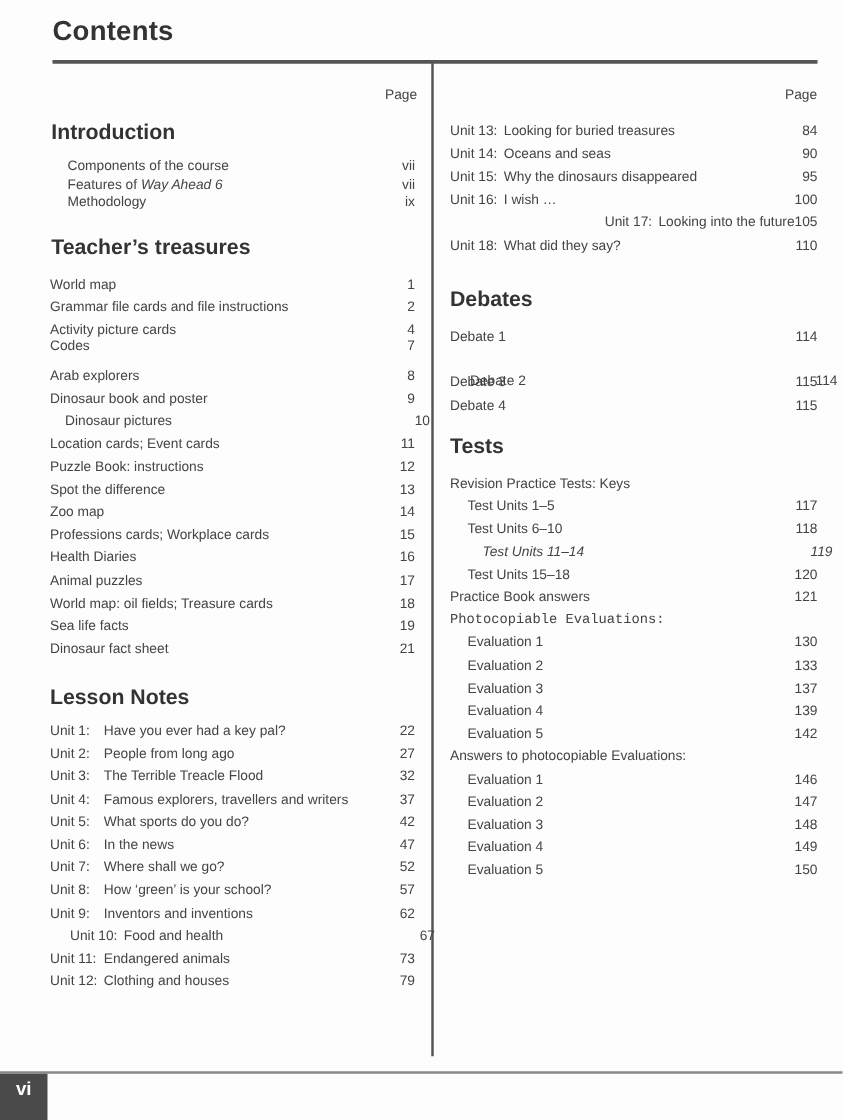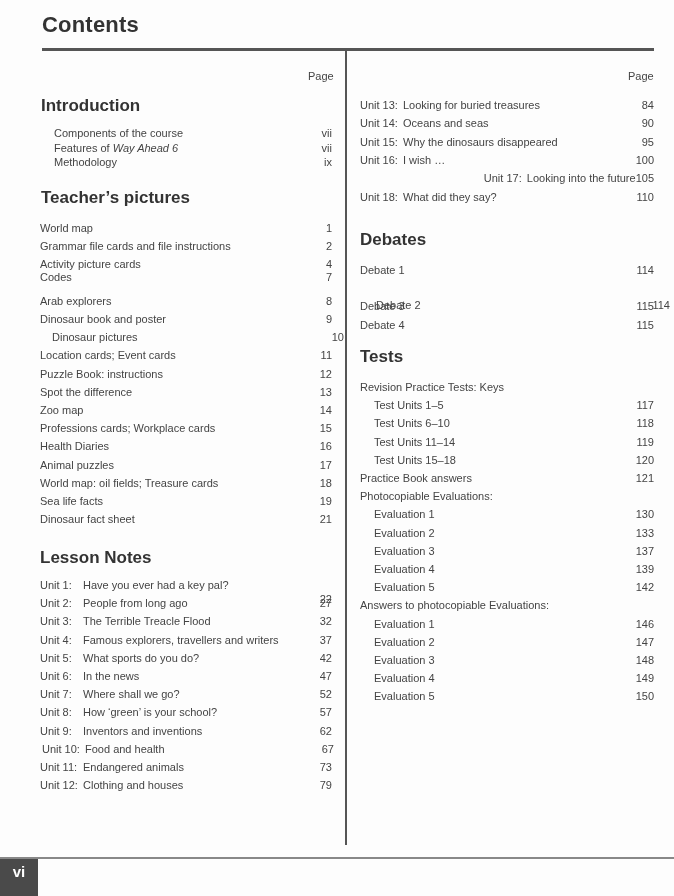--- a/index.html
+++ b/index.html
@@ -63,21 +63,21 @@
       <div class="row" style="top: 140.5px; left: 14px; width: 278px;">
         <span class="label">Features of <i>Way Ahead 6</i></span>
         <span class="num">vii</span>
       </div>
       <div class="row" style="top: 155px; left: 14px; width: 278px;">
         <span class="label">Methodology</span>
         <span class="num">ix</span>
       </div>
     </div>
 
-  <div class="section-title" style="left:1px;top:188px;">Teacher’s pictures</div>
+  <div class="section-title" style="left:1px;top:188px;">Teacher’s treasures</div>
   <div id="res-list">
       <div class="row" style="top: 221px; left: 0px; width: 292px;">
         <span class="label">World map</span>
         <span class="num">1</span>
       </div>
       <div class="row" style="top: 239.2px; left: 0px; width: 292px;">
         <span class="label">Grammar file cards and file instructions</span>
         <span class="num">2</span>
       </div>
       <div class="row" style="top: 257.4px; left: 0px; width: 292px;">
@@ -137,21 +137,21 @@
         <span class="num">19</span>
       </div>
       <div class="row" style="top: 512.2px; left: 0px; width: 292px;">
         <span class="label">Dinosaur fact sheet</span>
         <span class="num">21</span>
       </div>
     </div>
 
   <div class="section-title" style="left:0px;top:548px;">Lesson Notes</div>
   <div id="lesson-list">
-      <div class="row" style="top: 578px; left: 0px; width: 292px; flex-direction: column;">
+      <div class="row" style="top: 578px; left: 0px; width: 292px;">
         <span class="label"><span class="unit">Unit 1:</span>Have you ever had a key pal?</span>
         <span class="num">22</span>
       </div>
       <div class="row" style="top: 596.2px; left: 0px; width: 292px;">
         <span class="label"><span class="unit">Unit 2:</span>People from long ago</span>
         <span class="num">27</span>
       </div>
       <div class="row" style="top: 614.4px; left: 0px; width: 292px;">
         <span class="label"><span class="unit">Unit 3:</span>The Terrible Treacle Flood</span>
         <span class="num">32</span>
@@ -173,21 +173,21 @@
         <span class="num">52</span>
       </div>
       <div class="row" style="top: 705.4px; left: 0px; width: 292px;">
         <span class="label"><span class="unit">Unit 8:</span>How ‘green’ is your school?</span>
         <span class="num">57</span>
       </div>
       <div class="row" style="top: 723.6px; left: 0px; width: 292px;">
         <span class="label"><span class="unit">Unit 9:</span>Inventors and inventions</span>
         <span class="num">62</span>
       </div>
-      <div class="row" style="top: 741.8px; left: 2px; width: 292px;">
+      <div class="row" style="top: 741.8px; left: 16px; width: 292px;">
         <span class="label"><span class="unit">Unit 10:</span>Food and health</span>
         <span class="num">67</span>
       </div>
       <div class="row" style="top: 760px; left: 0px; width: 292px;">
         <span class="label"><span class="unit">Unit 11:</span>Endangered animals</span>
         <span class="num">73</span>
       </div>
       <div class="row" style="top: 778.2px; left: 0px; width: 292px;">
         <span class="label"><span class="unit">Unit 12:</span>Clothing and houses</span>
         <span class="num">79</span>
@@ -251,33 +251,33 @@
         <span class="num"></span>
       </div>
       <div class="row" style="top: 398.2px; left: 14px; width: 280px;">
         <span class="label">Test Units 1–5</span>
         <span class="num">117</span>
       </div>
       <div class="row" style="top: 416.4px; left: 14px; width: 280px;">
         <span class="label">Test Units 6–10</span>
         <span class="num">118</span>
       </div>
-      <div class="row" style="top: 434.6px; left: 14px; width: 280px;">
+      <div class="row" style="top: 434.6px; left: 26px; width: 280px; font-style: italic;">
         <span class="label">Test Units 11–14</span>
         <span class="num">119</span>
       </div>
       <div class="row" style="top: 452.8px; left: 14px; width: 280px;">
         <span class="label">Test Units 15–18</span>
         <span class="num">120</span>
       </div>
       <div class="row" style="top: 471px; left: 0px; width: 294px;">
         <span class="label">Practice Book answers</span>
         <span class="num">121</span>
       </div>
-      <div class="row" style="top: 489.2px; left: 0px; width: 294px;">
+      <div class="row" style="top: 489.2px; left: 0px; width: 294px; font-family: Liberation Mono, monospace;">
         <span class="label">Photocopiable Evaluations:</span>
         <span class="num"></span>
       </div>
       <div class="row" style="top: 507.4px; left: 14px; width: 280px;">
         <span class="label">Evaluation 1</span>
         <span class="num">130</span>
       </div>
       <div class="row" style="top: 525.6px; left: 14px; width: 280px;">
         <span class="label">Evaluation 2</span>
         <span class="num">133</span>

